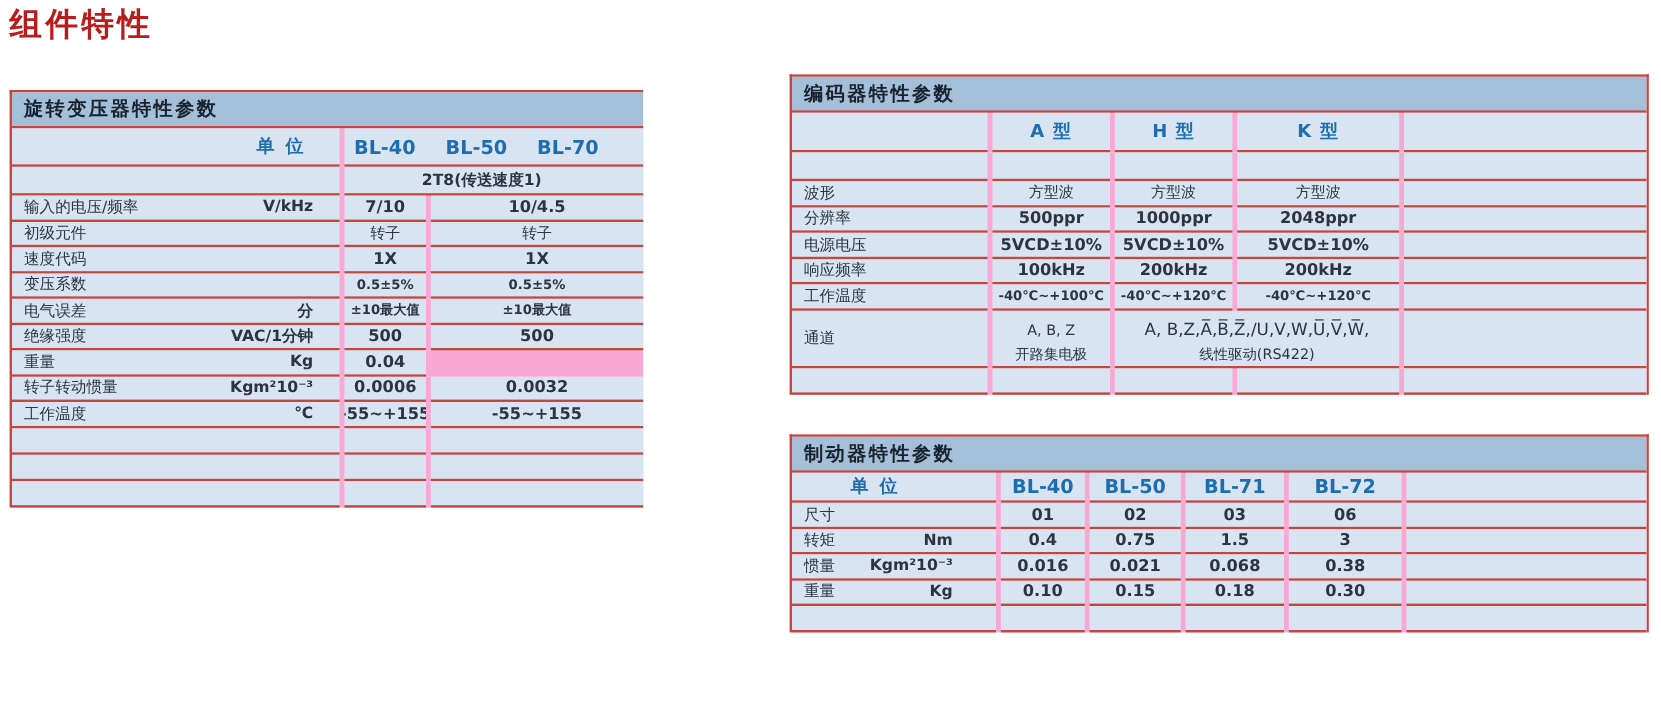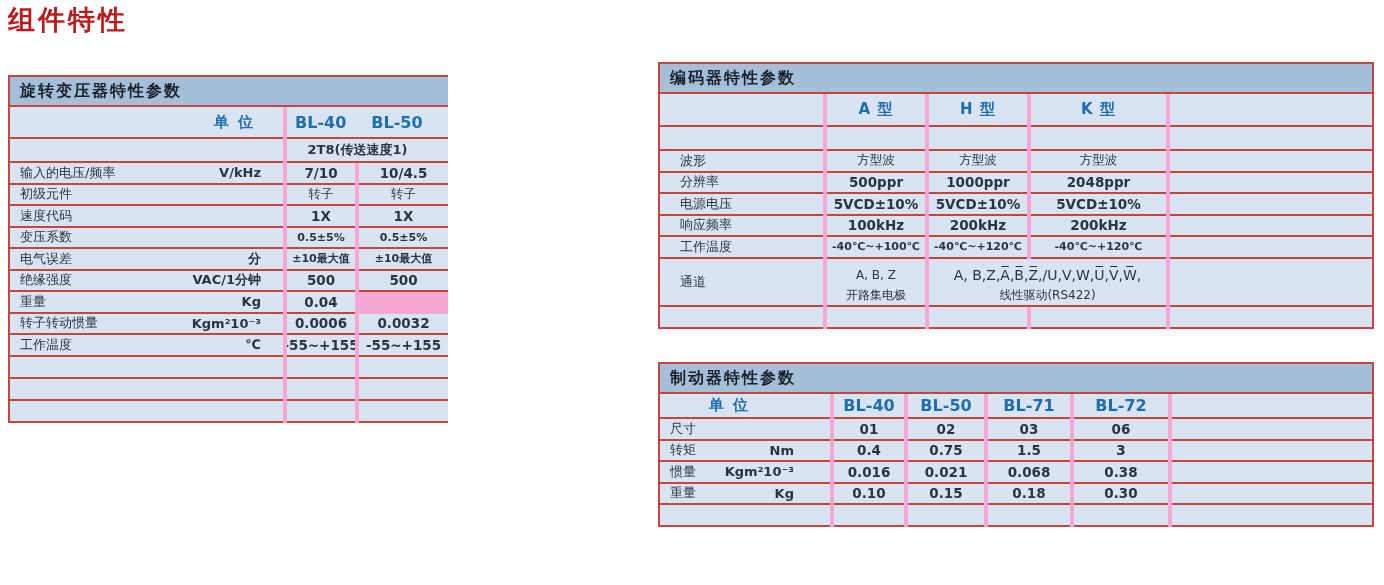--- a/index.html
+++ b/index.html
@@ -16,21 +16,21 @@
     width:1384px;height:585px;position:relative;
     font-family:"DejaVu Sans",sans-serif;
     color:var(--dark);
   }
   .page-title{
     position:absolute;left:8px;top:2px;
     font-size:27px;font-weight:bold;color:#b91c1c;letter-spacing:3px;
   }
   .tbl{position:absolute;border-top:2px solid var(--red);border-left:2px solid var(--red);background:#fff}
   .tbl.right-edge{border-right:2px solid var(--red)}
-  .tbl-resolver{left:8px;top:75px;width:440px}
+  .tbl-resolver{left:8px;top:75px;width:528px}
   .tbl-encoder{left:658px;top:62px;width:716px}
   .tbl-brake{left:658px;top:362px;width:716px}
   .tbar{
     height:30px;background:var(--bar);border-bottom:2px solid var(--red);
     display:flex;align-items:center;padding-left:10px;
     font-size:16px;font-weight:bold;color:var(--bartext);letter-spacing:2px;
   }
   .row{display:grid;column-gap:4px;background:#f9a8d4}
   .tbl-resolver .row{grid-template-columns:273px 68px 1fr}
   .tbl-encoder .row{grid-template-columns:163px 98px 98px 135px 1fr}
@@ -40,21 +40,21 @@
     display:flex;align-items:center;justify-content:center;
     overflow:hidden;white-space:nowrap;
   }
   .span2{grid-column:span 2}
   
   .h-colhead{height:32px}.h-colhead33{height:33px}.h-colhead25{height:25px}
   .h-note{height:24px}.h-spacer{height:24px}
   .h-data{height:21.5px}.h-empty{height:22px}.h-chan{height:48px}
   
   .lu{justify-content:space-between;padding:0 22px 0 10px}
-  .lbl-cell{justify-content:flex-start;padding-left:20px}
+  .lbl-cell{justify-content:flex-start;padding-left:10px}
   .lbl{font-size:13px;color:var(--dark)}
   .unit{font-size:13px;font-weight:bold;color:var(--dark)}
   .blue{color:var(--blue);font-weight:bold}
   .unit-head{font-size:15px;letter-spacing:2px}
   .models{justify-content:flex-start;gap:25px;padding-left:8px;font-size:16px}
   .model{color:var(--blue);font-weight:bold}
   .type-head{font-size:15px;letter-spacing:1px}
   .val{font-size:13.5px;font-weight:bold;color:var(--dark)}
   .val.cn{font-weight:normal;font-size:12.5px}
   .val.sm{font-size:11px}

